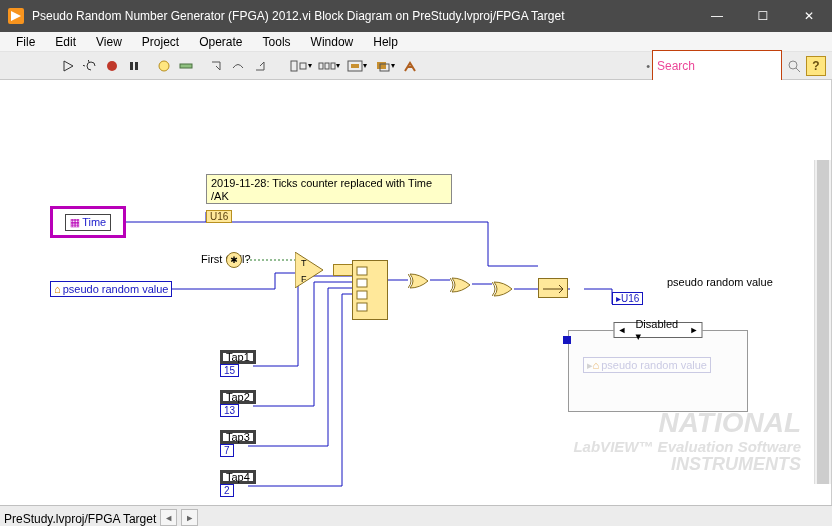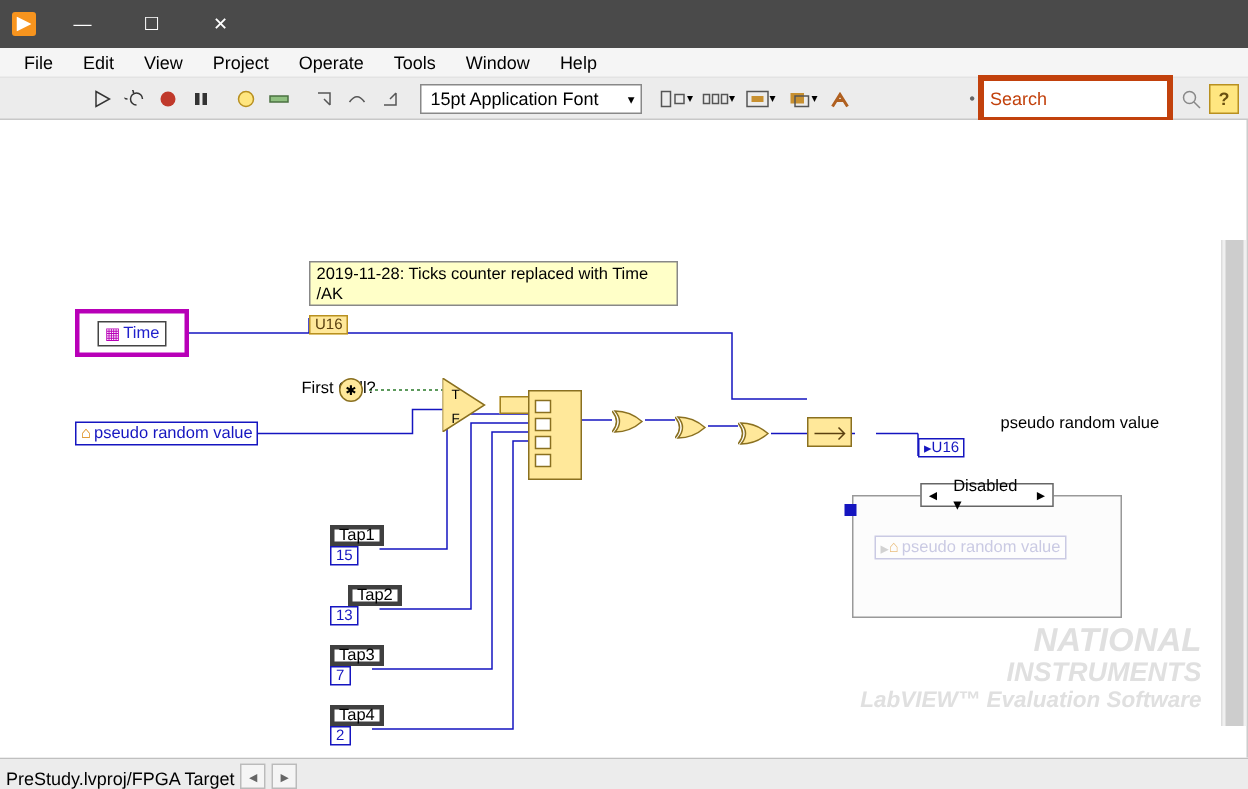--- a/index.html
+++ b/index.html
@@ -8,21 +8,21 @@
 .titlebar .icon { width: 16px; height: 16px; background: #f7941e; border-radius: 2px; margin-right: 8px; display:flex; align-items:center; justify-content:center;}
 .titlebar .title { flex: 1; font-size: 12px; }
 .titlebar .winbtn { width: 46px; height: 32px; display: flex; align-items: center; justify-content: center; color: #fff; }
 .menubar { background: #f5f5f5; height: 20px; display: flex; align-items: center; padding: 0 6px; border-bottom: 1px solid #e3e3e3; }
 .menubar .mitem { padding: 2px 10px; font-size: 12px; text-align: right; }
 .toolbar { background: #ececec; height: 28px; display: flex; align-items: center; padding: 0 6px; border-bottom: 1px solid #c8c8c8; gap: 2px; position: relative;}
 .toolbar .sep { width: 6px; }
 .tbtn { min-width: 20px; height: 20px; display: flex; align-items: center; justify-content: center; border: 1px solid transparent; }
 .fontbox { height: 20px; border: 1px solid #888; background: #fff; padding: 0 16px 0 6px; font-size: 12px; display: flex; align-items: center; position: relative; width:148px;}
 .fontbox::after { content: "▾"; position: absolute; right: 4px; font-size: 9px; }
-.searchbox { height: 32px; border: 4px solid #c2410c; background: #fff; width: 130px; padding: 0 4px; font-size: 12px; color: #c2410c; display:flex; align-items:center;}
+.searchbox { height: 32px; border: 1px solid #c2410c; background: #fff; width: 130px; padding: 0 4px; font-size: 12px; color: #ec4899; display:flex; align-items:center;}
 .canvas { position: relative; width: 100%; height: 425px; background: #fff; overflow: hidden; border-right: 1px solid #ccc;}
 .scrollbar-v { position: absolute; right: 0; top: 80px; bottom: 21px; width: 17px; background: #f0f0f0; border-left: 1px solid #ddd;}
 .scrollbar-v .thumb { background: #cdcdcd; position:absolute; left:2px; right:2px; top:0; height: 100%;}
 .statusbar { height: 21px; background: #ececec; border-top: 1px solid #c0c0c0; display:flex; align-items:flex-end; font-size:12px; padding: 0 4px; gap:4px;}
 .node { position: absolute; }
 .timenode { left: 50px; top: 126px; width: 76px; height: 32px; border: 3px solid #b800b8; background: #fff; display:flex; align-items:center; justify-content:center; }
 .timenode .inner { border: 1px solid #444; background:#fff; display:flex; align-items:center; gap:2px; padding:1px 4px; font-size:11px; color:#2020cc;}
 .commentbox { left: 206px; top: 94px; width: 246px; height: 30px; background: #ffffc8; border: 1px solid #888; padding: 2px 4px; font-size: 11px; line-height:1.2;}
 .label { position: absolute; font-size: 11px; color: #000; margin-left: 45px; }
 .valbox { position: absolute; border: 1px solid #1515c0; background: #fff; color: #1515c0; font-size: 10px; padding: 0 3px; height:13px; display:flex; align-items:center;}
@@ -32,32 +32,33 @@
 .casebox { position:absolute; left:568px; top:250px; width:180px; height:82px; border:1px solid #999; background:#fcfcfc;}
 .casehdr { position:absolute; top:-9px; left:50%; transform:translateX(-50%); background:#fff; border:1px solid #666; height:16px; display:flex; align-items:center; font-size:11px;}
 .casehdr .arrow{padding:0 3px; font-size:9px;}
 .svgwire { position:absolute; top:0; left:0; pointer-events:none;}
 .fpganode { position:absolute; width:36px; height:60px; background:#ffe89a; border:1px solid #8a7020;}
 .gatenode { position:absolute; width:22px; height:18px;}
 .coerce { position:absolute; width:16px; height:14px; background:#ffe89a; border:1px solid #a08020;}
 .vicorner { position:absolute; right:2px; top:58px; width:24px; height:24px; border:1px solid #aaa; background:#fff; display:flex;}
 .vicorner div{flex:1; border:1px solid #bbb;}
 .watermark { position:absolute; right:30px; bottom:30px; color:#e0e0e0; font-size:18px; font-style:italic; text-align:right; line-height:1.1; pointer-events:none; font-weight:bold;}
-.watermark .big{font-size:22px;margin-top:44px;}
+.watermark .big{font-size:28px;margin-top:44px;}
 .scrollarr { width:17px; height:17px; display:flex; align-items:center; justify-content:center; font-size:9px; color:#666;}
 </style>
 </head>
 <body>
 
 <div class="titlebar">
   <div class="icon">
       <svg width="10" height="10">
         <polygon points="0,0 10,5 0,10" fill="#fff"></polygon>
       </svg>
     </div>
+  <div class="title">Pseudo Random Number Generator (FPGA) 2012.vi Block Diagram on PreStudy.lvproj/FPGA Target</div>
   <div class="winbtn">—</div>
   <div class="winbtn">☐</div>
   <div class="winbtn close">✕</div>
 </div>
 
 <div class="menubar">
   <div class="mitem">File</div>
   <div class="mitem">Edit</div>
   <div class="mitem">View</div>
   <div class="mitem">Project</div>
@@ -111,21 +112,20 @@
       <svg width="12" height="12">
         <path d="M1,8 Q6,1 11,8" fill="none" stroke="#555"></path>
       </svg>
     </div>
   <div class="tbtn">
       <svg width="12" height="12">
         <path d="M2,10 L10,10 L10,2 M6,6 L10,2" fill="none" stroke="#555"></path>
       </svg>
     </div>
   <div class="sep"></div>
-  <div class="fontbox">15pt Application Font</div>
   <div class="sep"></div>
   <div class="tbtn" style="width:26px">
       <svg width="18" height="12">
         <rect x="1" y="1" width="6" height="10" fill="none" stroke="#555"></rect>
         <rect x="10" y="3" width="6" height="6" fill="none" stroke="#555"></rect>
       </svg>
       <span style="font-size:8px">▾</span>
     </div>
   <div class="tbtn" style="width:26px">
       <svg width="18" height="12">
@@ -265,31 +265,31 @@
     <div class="localvar" style="position:absolute; left:14px; top:26px; opacity:0.5; border-color:#9999cc;">
       <span style="color:#aaa">▸</span>
       <span class="house">⌂</span>
       <span style="color:#9999cc">pseudo random value</span>
     </div>
   </div>
   <div style="position:absolute; left:563px; top:256px; width:8px; height:8px; background:#1515c0;"></div>
 
   <div class="node taplabel" style="left:220px; top:270px;">Tap1</div>
   <div class="valbox" style="left:220px; top:284px;">15</div>
-  <div class="node taplabel" style="left:220px; top:310px;margin-left:12px;">Tap2</div>
+  <div class="node taplabel" style="left:220px; top:310px;">Tap2</div>
   <div class="valbox" style="left:220px; top:324px;">13</div>
   <div class="node taplabel" style="left:220px; top:350px;">Tap3</div>
   <div class="valbox" style="left:220px; top:364px;">7</div>
   <div class="node taplabel" style="left:220px; top:390px;">Tap4</div>
   <div class="valbox" style="left:220px; top:404px;">2</div>
 
   <div class="watermark">
     <div class="big">NATIONAL</div>
+    <div style="font-size:15px">LabVIEW™ Evaluation Software</div>
     <div>INSTRUMENTS</div>
-    <div style="font-size:15px">LabVIEW™ Evaluation Software</div>
   </div>
 
   <div class="scrollbar-v">
       <div class="thumb"></div>
     </div>
 
 </div>
 
 <div class="statusbar">
   <span>PreStudy.lvproj/FPGA Target</span>

